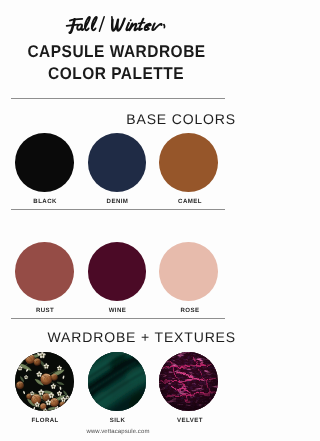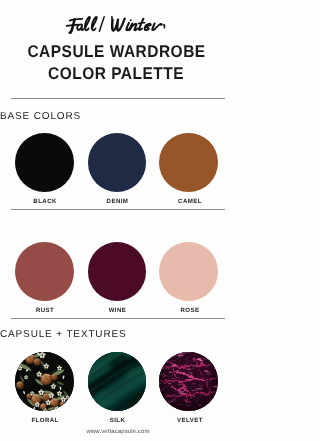--- a/index.html
+++ b/index.html
@@ -28,22 +28,22 @@
     transform:scaleX(0.91);
   }
   .main-title.l1{top:43px;transform:scaleX(0.91) translateX(-1.6px);}
   .main-title.l2{top:65px;transform:scaleX(0.91) translateX(-2.2px);}
 
   
   .rule{position:absolute;left:10.5px;width:214px;height:1.3px;background:#8f8f8f;}
 
   
   .sect-head{
-    position:absolute;left:0;width:236px;text-align:left;
-    font-size:10px;font-weight:400;color:#1e1e1e;letter-spacing:0.85px;
+    position:absolute;left:0;width:236px;text-align:right;
+    font-size:14px;font-weight:400;color:#1e1e1e;letter-spacing:0.85px;
     line-height:1;white-space:nowrap;
   }
 
   
   .row{position:absolute;left:0;width:236px;height:80px;}
   .cell{position:absolute;width:78px;top:0;text-align:center;}
   .swatch{
     width:58.6px;height:58.6px;border-radius:50%;
     margin:0 auto;overflow:hidden;position:relative;
   }
@@ -124,21 +124,21 @@
         <div class="swatch" style="background: rgb(75, 10, 38);"></div>
         <div class="cap" style="transform: translateX(0.4px);">WINE</div>
       </div>
       <div class="cell" style="left: 149.6px;">
         <div class="swatch" style="background: rgb(231, 187, 172);"></div>
         <div class="cap" style="transform: translateX(1.4px);">ROSE</div>
       </div>
     </div>
 
   <div class="rule" style="top:318.0px"></div>
-  <div class="sect-head" style="top:330px">CAPSULE + TEXTURES</div>
+  <div class="sect-head" style="top:330px">WARDROBE + TEXTURES</div>
   <div class="row" id="row2" style="top:352.4px">
       <div class="cell" style="left: 5.4px;">
         <div class="swatch" style="background: rgb(10, 13, 10);">
 <svg class="tex" width="58.6" height="58.6" viewBox="0 0 58 58">
 <defs>
 <filter id="fsoft" x="-20%" y="-20%" width="140%" height="140%">
                 <feGaussianBlur stdDeviation="0.45"></feGaussianBlur>
               </filter>
 <radialGradient id="ro1" cx="0.4" cy="0.34" r="0.66">
   <stop offset="0" stop-color="#d4ab86"></stop>

